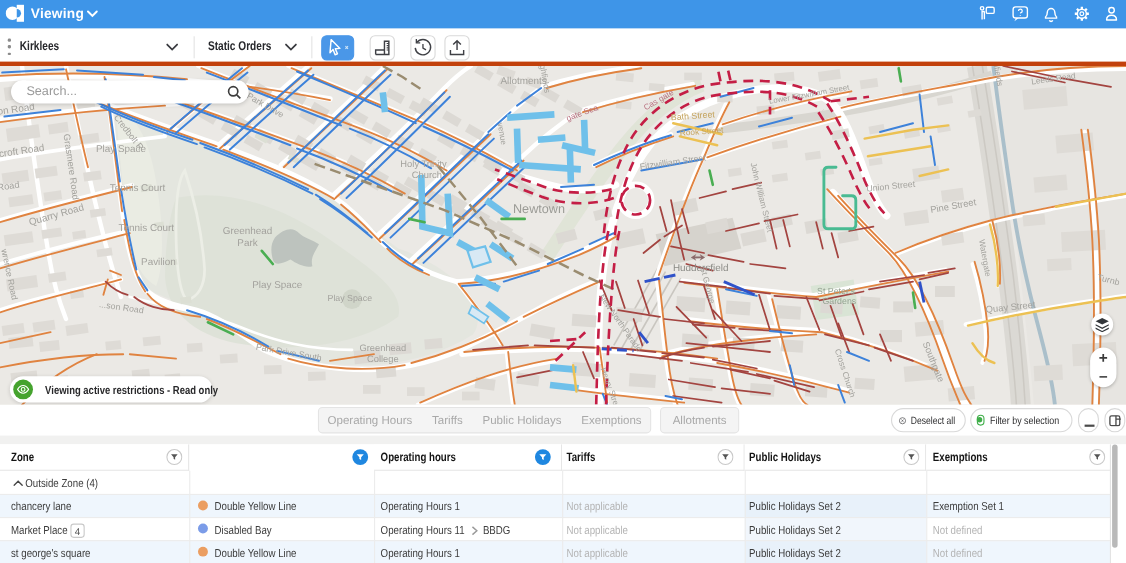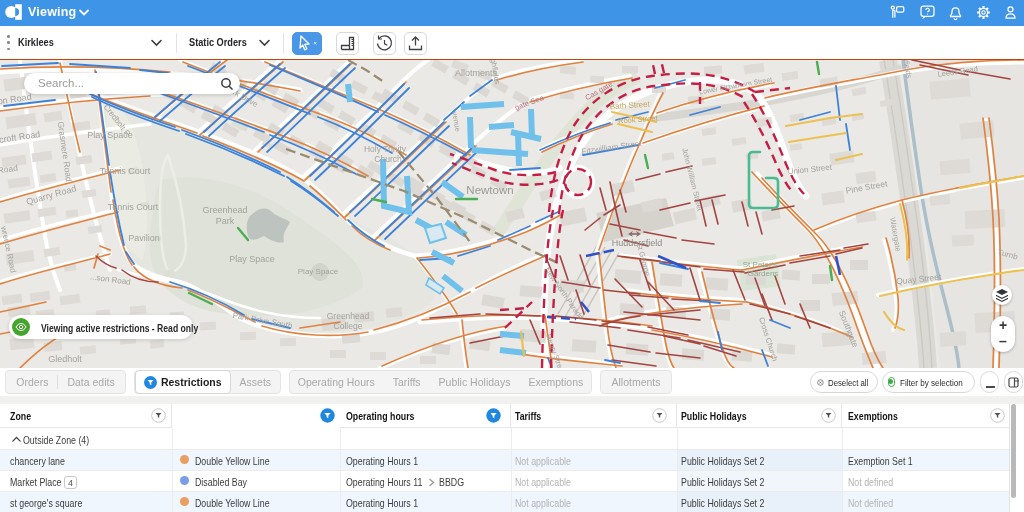--- a/index.html
+++ b/index.html
@@ -7,30 +7,30 @@
   #app { position:relative; width:1024px; height:512px; }
   .abs { position:absolute; }
 
   
   #hdr { position:absolute; left:0; top:0; width:1024px; height:26px; background:#3e95e8; }
   #logo { position:absolute; left:5px; top:5px; }
   #brand { position:absolute; left:28px; top:5px; color:#fff; font-size:12.5px; font-weight:bold; letter-spacing:.2px; }
   .hico { position:absolute; top:4px; }
 
   
-  #tbar { position:absolute; left:0; top:26px; width:1024px; height:34px; background:#fff; border-bottom:1px solid #c2410c; }
+  #tbar { position:absolute; left:0; top:26px; width:1024px; height:34px; background:#fff; border-bottom:4px solid #c2410c; }
   .tbtxt { position:absolute; top:10px; font-size:11.5px; font-weight:bold; color:#26272b; transform:scaleX(.8); transform-origin:0 50%; white-space:nowrap; }
   .tdiv { position:absolute; top:7px; width:1px; height:20px; background:#e3e3e3; }
   .tbtn { position:absolute; top:6px; height:23px; background:#fff; border:1px solid #d9d9d9; border-radius:5px; }
 
   
   #map { position:absolute; left:0; top:60px; width:1024px; height:308px; background:#ebe9e5; overflow:hidden; }
-  #search { position:absolute; left:24px; top:13px; width:216px; height:21px; background:#fff; border-radius:11px; box-shadow:0 1px 4px rgba(0,0,0,.18); }
+  #search { position:absolute; left:10px; top:13px; width:216px; height:21px; background:#fff; border-radius:11px; box-shadow:0 1px 4px rgba(0,0,0,.18); }
   #search span { position:absolute; left:14px; top:4px; font-size:11.5px; color:#9a9a9a; }
-  #ropill { position:absolute; left:9px; top:255px; width:184px; height:24px; background:#fff; border-radius:13px; box-shadow:0 1px 4px rgba(0,0,0,.15); }
+  #ropill { position:absolute; left:9px; top:282px; width:184px; height:24px; background:#fff; border-radius:13px; box-shadow:0 1px 4px rgba(0,0,0,.15); }
   #ropill b { position:absolute; left:32px; top:7px; font-size:10.5px; color:#28282a; white-space:nowrap; transform:scaleX(.82); transform-origin:0 50%; }
   #roeye { position:absolute; left:3px; top:3px; width:18px; height:18px; border-radius:50%; background:#45a32e; }
   #lyr { position:absolute; left:992px; top:225px; width:20px; height:20px; border-radius:50%; background:#fff; box-shadow:0 1px 3px rgba(0,0,0,.25); }
   #zoomp { position:absolute; left:991px; top:256px; width:24px; height:36px; border-radius:12px; background:#fff; box-shadow:0 1px 3px rgba(0,0,0,.25); color:#3d3d3d; text-align:center; font-weight:bold; }
   #zoomp .zp { font-size:14px; line-height:18px; color:#3a3a3a; }
   #zoomp .zm { font-size:14px; line-height:14px; color:#3a3a3a; }
 
   
   #tabs { position:absolute; left:0; top:368px; width:1024px; height:28px; background:#fff; }
   .tgrp { position:absolute; top:2px; height:24px; background:#f4f4f4; border:1px solid #e4e4e4; border-radius:4px; display:flex; align-items:center; }
@@ -731,32 +731,20 @@
           <path d="M1 9.8 L7 12.8 L13 9.8 L13 11 L7 14 L1 11 Z" fill="#33373b"></path>
         </svg>
     </div>
     <div id="zoomp">
         <div class="zp">+</div>
         <div class="zm">–</div>
       </div>
   </div>
 
   <div id="tabs">
-    <div class="tgrp" style="left:5px;width:121px;justify-content:center">
-        <span class="tab">Orders</span>
-        <span class="tsep"></span>
-        <span class="tab">Data edits</span>
-      </div>
-    <div class="tgrp" style="left:134px;width:147px;justify-content:center">
-      <span class="tab on" style="padding:0 8px"><svg width="13" height="13" viewBox="0 0 13 13">
-            <circle cx="6.5" cy="6.5" r="6.5" fill="#1f87e0"></circle>
-            <path d="M3.5 4 h6 l-2.2 2.6 v2.6 l-1.6 -1 v-1.6 z" fill="#fff"></path>
-          </svg>Restrictions</span>
-      <span class="tab">Assets</span>
-    </div>
     <div class="tgrp" style="left:289px;width:303px;justify-content:center">
         <span class="tab">Operating Hours</span>
         <span class="tsep"></span>
         <span class="tab">Tariffs</span>
         <span class="tsep"></span>
         <span class="tab">Public Holidays</span>
         <span class="tsep"></span>
         <span class="tab">Exemptions</span>
       </div>
     <div class="tgrp" style="left:600px;width:72px;justify-content:center">

